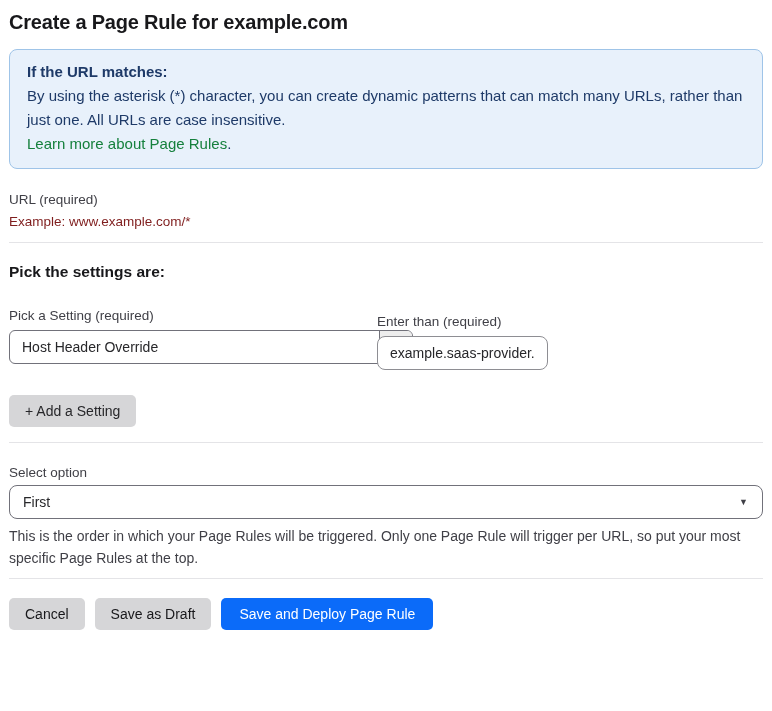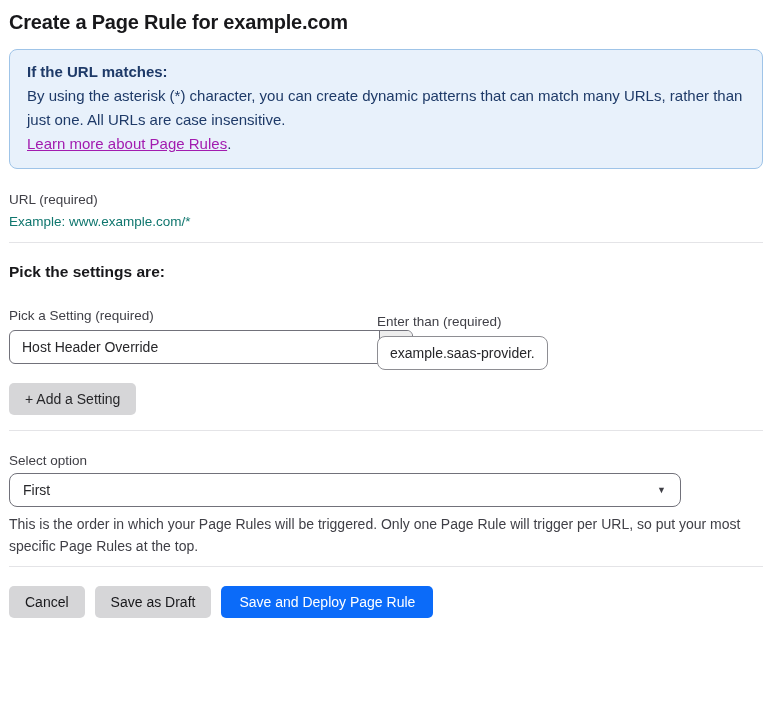--- a/index.html
+++ b/index.html
@@ -22,38 +22,38 @@
     background: #e8f1fb;
     border: 1px solid #9fc4e8;
     border-radius: 8px;
     padding: 10px 17px 12px 17px;
     color: #1e3a68;
     font-size: 15px;
     line-height: 24px;
   }
   .info-box .info-heading { font-weight: bold; }
   .info-box .info-link {
-    color: #a21caf; text-decoration: underline; cursor: pointer;
+    color: #15803d; cursor: pointer;
   }
 
   .field-label { font-size: 13.5px; color: #3f3f46; }
   .text-input {
     display: block;
     font-family: "Liberation Sans", sans-serif;
     font-size: 14px; color: #27272a;
     background: #fff;
     border: 1px solid #8e8e93;
     border-radius: 8px;
     height: 36px;
     padding: 0 13px;
     outline: none;
   }
   .url-section { margin-top: 21px; }
   .url-input { margin-top: 6px; width: 754px; }
-  .field-hint { margin-top: 6px; font-size: 13.5px; color: #0f766e; }
+  .field-hint { margin-top: 6px; font-size: 13.5px; color: #7f1d1d; }
 
   .divider { border: none; border-top: 1px solid #e4e4e7; height: 0; }
   .divider-1 { margin-top: 13px; }
   .divider-2 { margin-top: 15px; }
   .divider-3 { margin-top: 9px; }
 
   .section-heading {
     font-size: 15.5px; font-weight: bold; color: #18181b;
   }
   .settings-heading { margin-top: 20px; }
@@ -80,36 +80,36 @@
   .select-control .select-arrow-seg {
     width: 33px; background: #ededed;
     border-left: 1px solid #71717a;
     display: flex; align-items: center; justify-content: center;
   }
   .chevron { font-size: 9px; color: #3f3f46; line-height: 1; }
 
   .value-input { margin-top: 6px; width: 171px; height: 34px; padding: 0 12px; }
 
   .add-setting-button {
-    margin-top: 13px;
+    margin-top: 25px;
     display: inline-block;
     background: #d6d6d8;
     border: none; border-radius: 5px;
     padding: 8px 16px;
     font-family: "Liberation Sans", sans-serif;
     font-size: 14px; color: #27272a;
     cursor: pointer;
   }
 
   .order-heading { margin-top: 20px; }
   .order-select-label { margin-top: 22px; }
   .order-select {
     margin-top: 5px;
     position: relative;
-    width: 672px; height: 34px;
+    width: 754px; height: 34px;
     background: #fff;
     border: 1px solid #71717a;
     border-radius: 8px;
     display: flex; align-items: center;
     padding-left: 13px;
     font-size: 14px; color: #27272a;
     cursor: pointer;
   }
   .order-select .chevron { position: absolute; right: 14px; top: 12px; }
 

